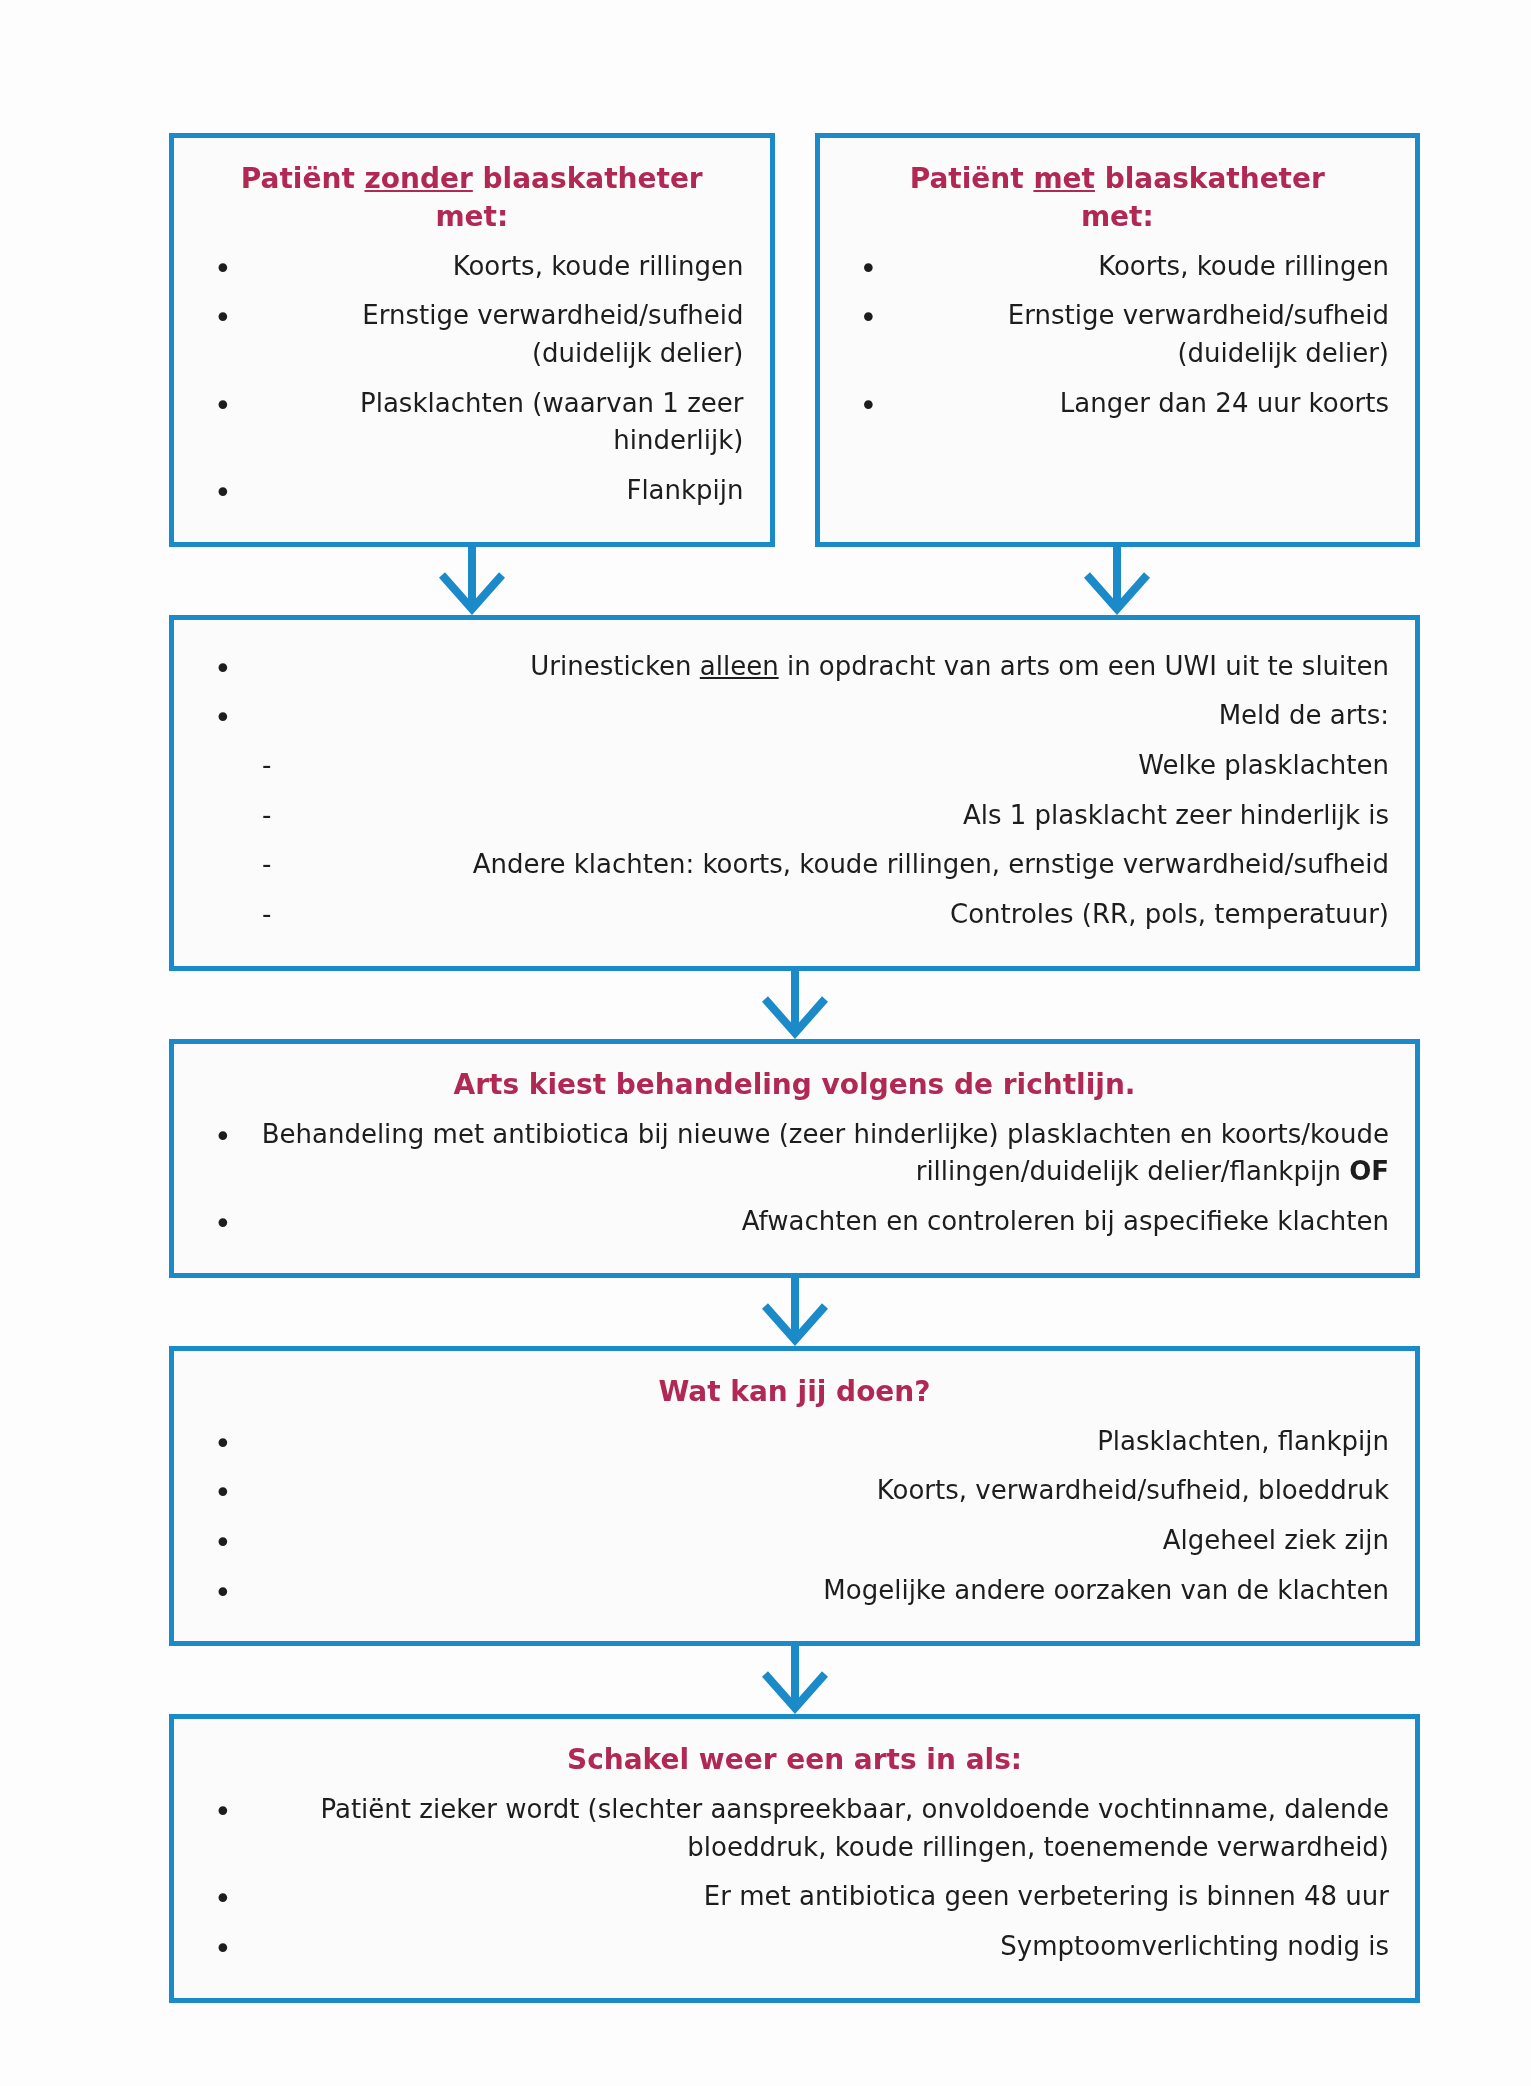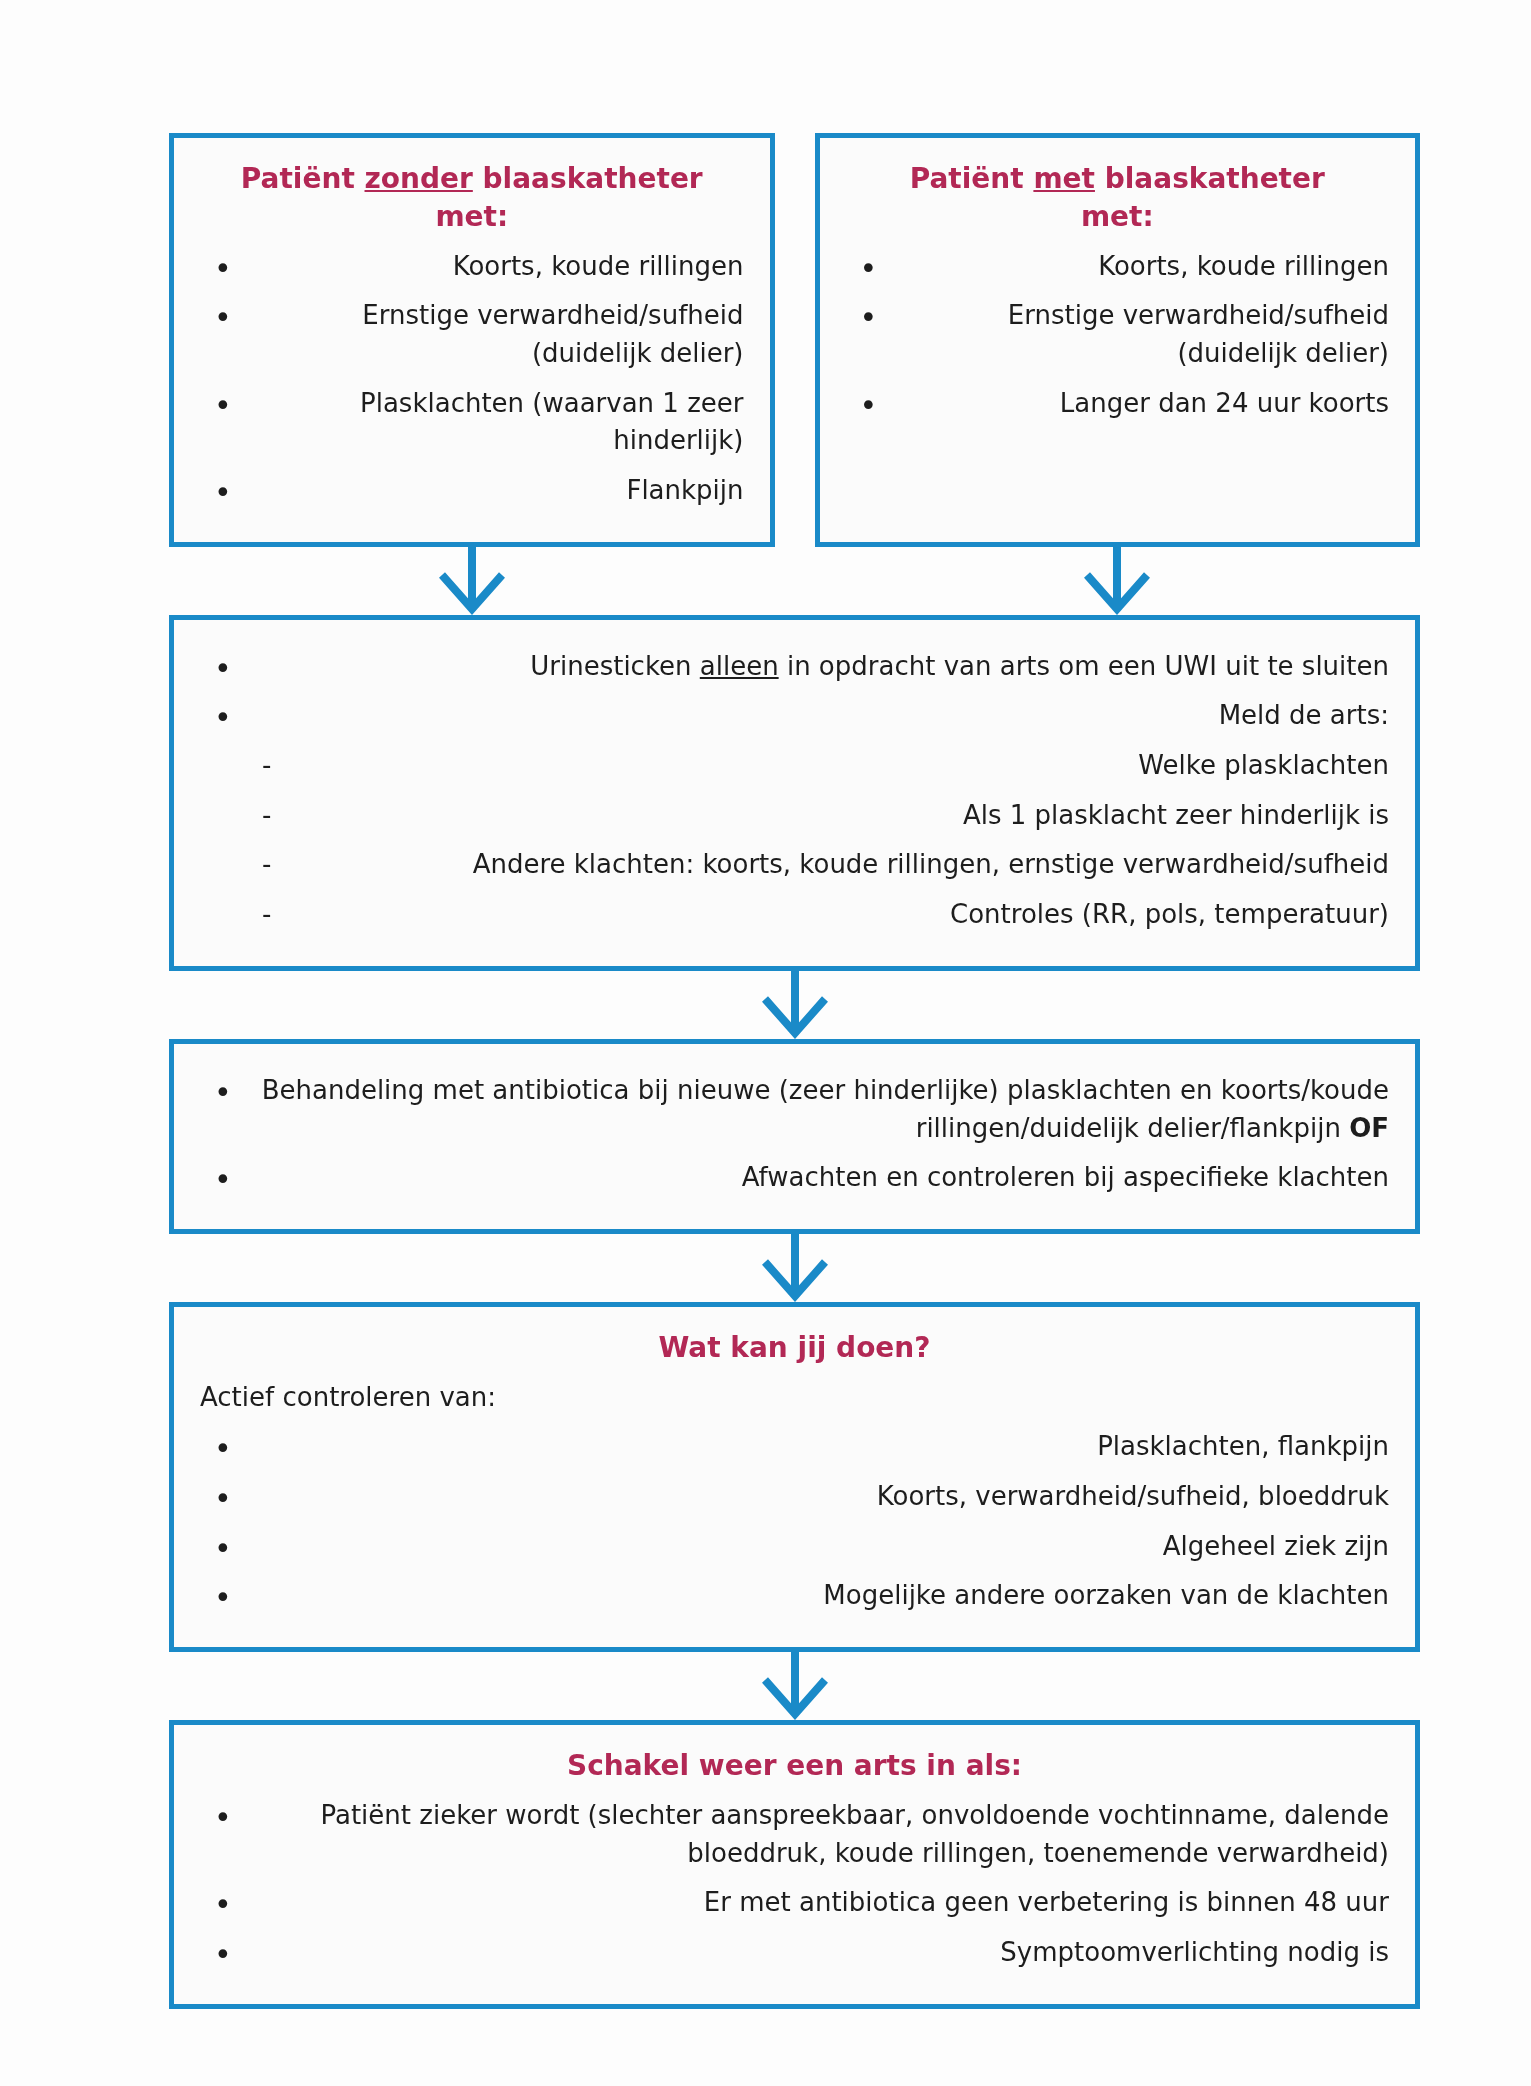--- a/index.html
+++ b/index.html
@@ -123,35 +123,35 @@
     </ul>
   </section>
 
   <div class="arrow-row one">
     <svg class="arrow-svg" width="84" height="68" viewBox="0 0 84 68">
       <path d="M42 0 V62 M12 28 L42 62 L72 28" stroke="#1a8ac8" stroke-width="8" fill="none"></path>
     </svg>
   </div>
 
   <section class="box">
+    <h2 class="box-title">Arts kiest behandeling volgens de richtlijn.</h2>
     <ul class="bullets">
       <li><span>Behandeling met antibiotica bij nieuwe (zeer hinderlijke) plasklachten en koorts/koude rillingen/duidelijk delier/flankpijn </span><strong>OF</strong></li>
       <li>Afwachten en controleren bij aspecifieke klachten</li>
     </ul>
   </section>
 
   <div class="arrow-row one">
     <svg class="arrow-svg" width="84" height="68" viewBox="0 0 84 68">
       <path d="M42 0 V62 M12 28 L42 62 L72 28" stroke="#1a8ac8" stroke-width="8" fill="none"></path>
     </svg>
   </div>
 
   <section class="box">
     <h2 class="box-title">Wat kan jij doen?</h2>
-    <p class="intro">Actief controleren van:</p>
     <ul class="bullets">
       <li>Plasklachten, flankpijn</li>
       <li>Koorts, verwardheid/sufheid, bloeddruk</li>
       <li>Algeheel ziek zijn</li>
       <li>Mogelijke andere oorzaken van de klachten</li>
     </ul>
   </section>
 
   <div class="arrow-row one">
     <svg class="arrow-svg" width="84" height="68" viewBox="0 0 84 68">

